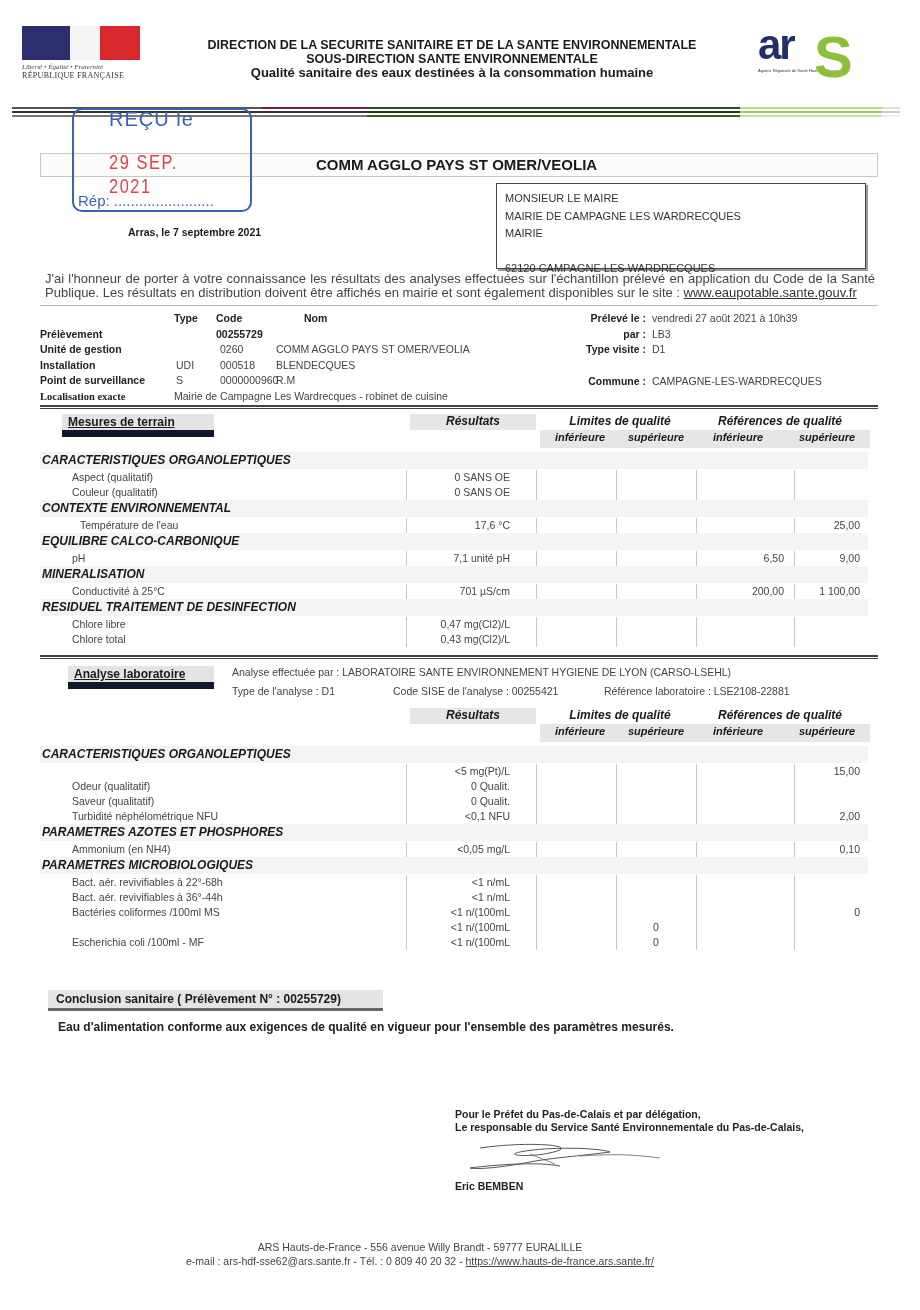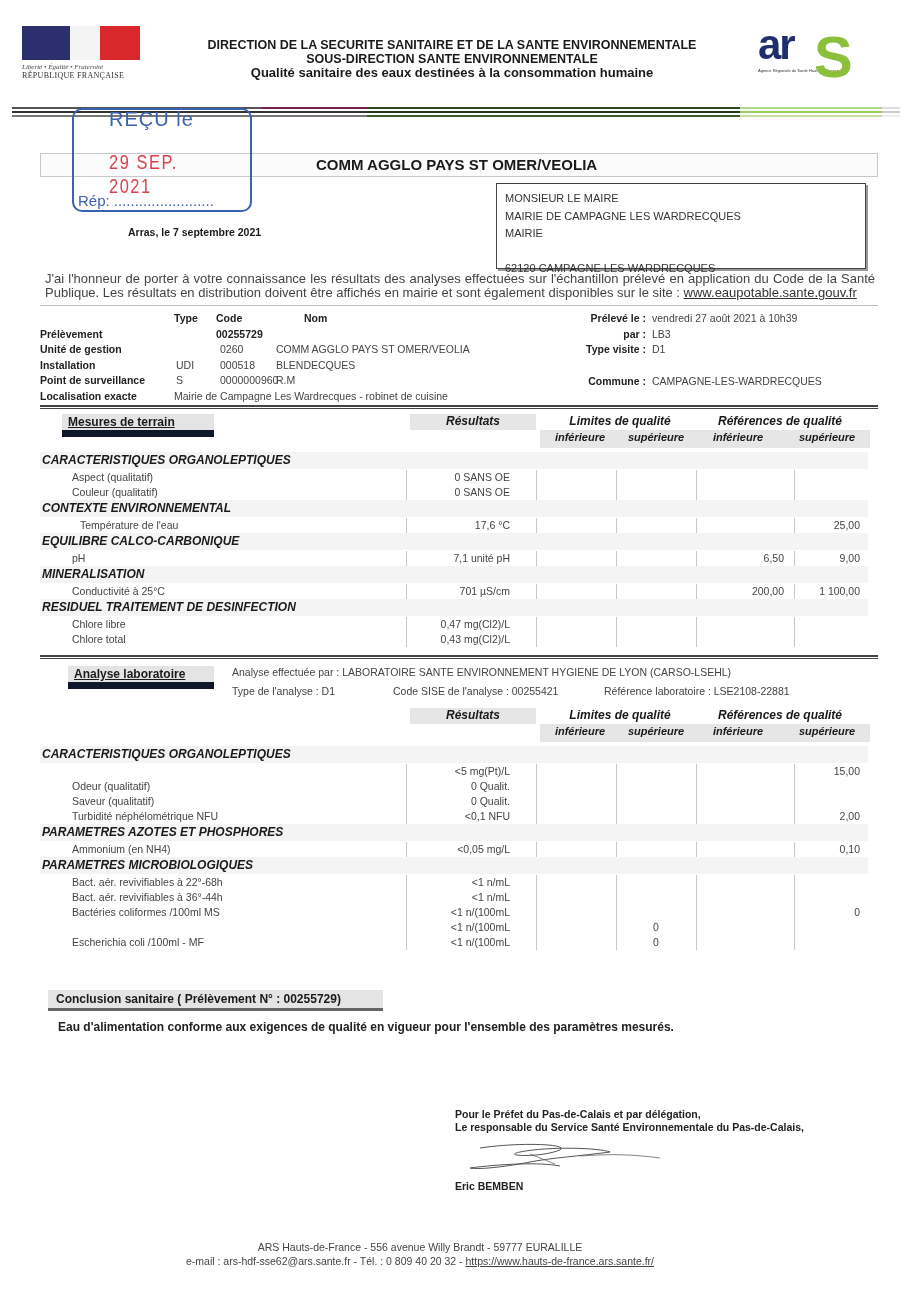--- a/index.html
+++ b/index.html
@@ -144,21 +144,21 @@
         <span class="val" style="position: absolute; left: 180px; white-space: nowrap;">000518</span>
         <span class="val" style="position: absolute; left: 236px; white-space: nowrap;">BLENDECQUES</span>
       </div>
       <div style="position: relative; height: 15.5px;">
         <span class="lbl" style="position: absolute; left: 0px; white-space: nowrap;">Point de surveillance</span>
         <span class="val" style="position: absolute; left: 136px; white-space: nowrap;">S</span>
         <span class="val" style="position: absolute; left: 180px; white-space: nowrap;">0000000960</span>
         <span class="val" style="position: absolute; left: 236px; white-space: nowrap;">R.M</span>
       </div>
       <div style="position: relative; height: 15.5px;">
-        <span class="lbl" style="position: absolute; left: 0px; white-space: nowrap;">Localisation exacte</span>
+        <span class="lbl" style="position: absolute; left: 0px; white-space: nowrap; font-family: Liberation Serif, serif;">Localisation exacte</span>
         <span class="val" style="position: absolute; left: 134px; white-space: nowrap;">Mairie de Campagne Les Wardrecques - robinet de cuisine</span>
       </div>
     </div>
 </div>
 
 <div class="abs info" style="left:500px; top:311px; width:380px;">
   <div style="position:relative; height:15.5px;">
       <span class="lbl" style="position:absolute; right:234px;">Prélevé le :</span>
       <span class="val" style="position:absolute; left:152px;">vendredi 27 août 2021 à 10h39</span>
     </div>

